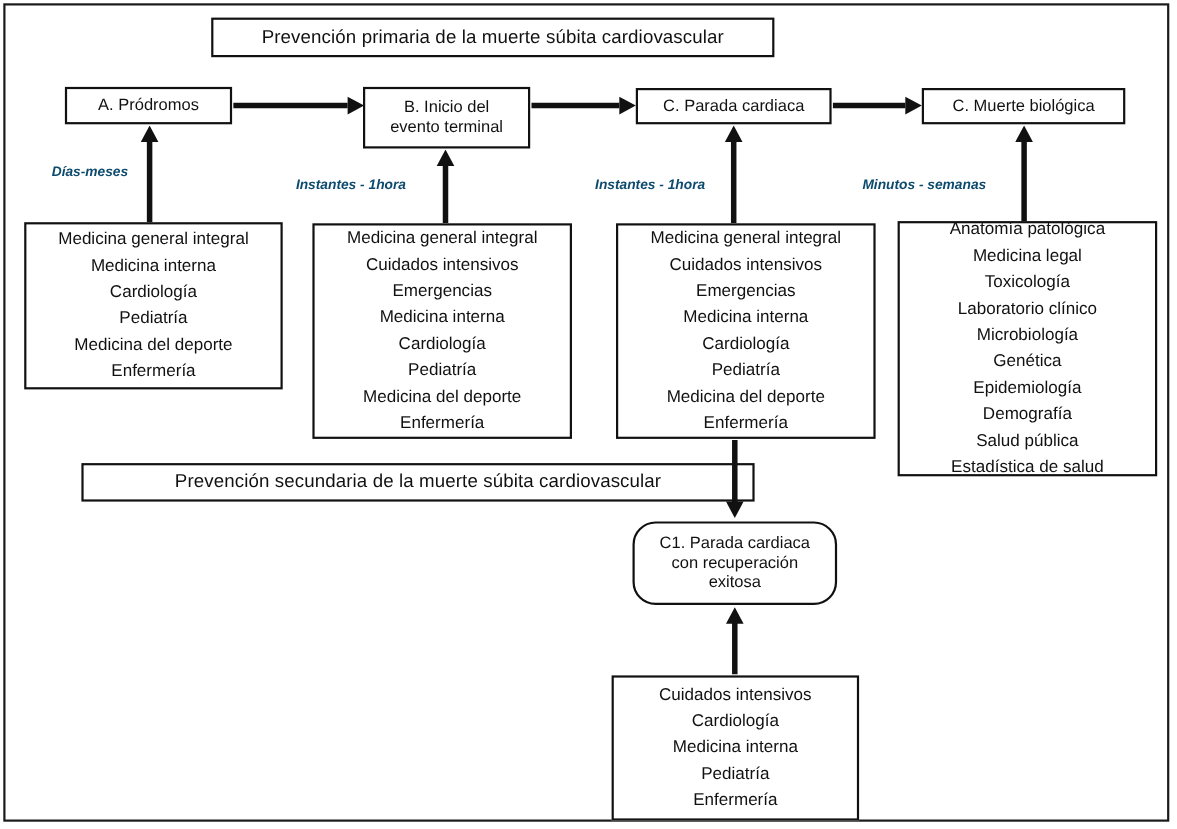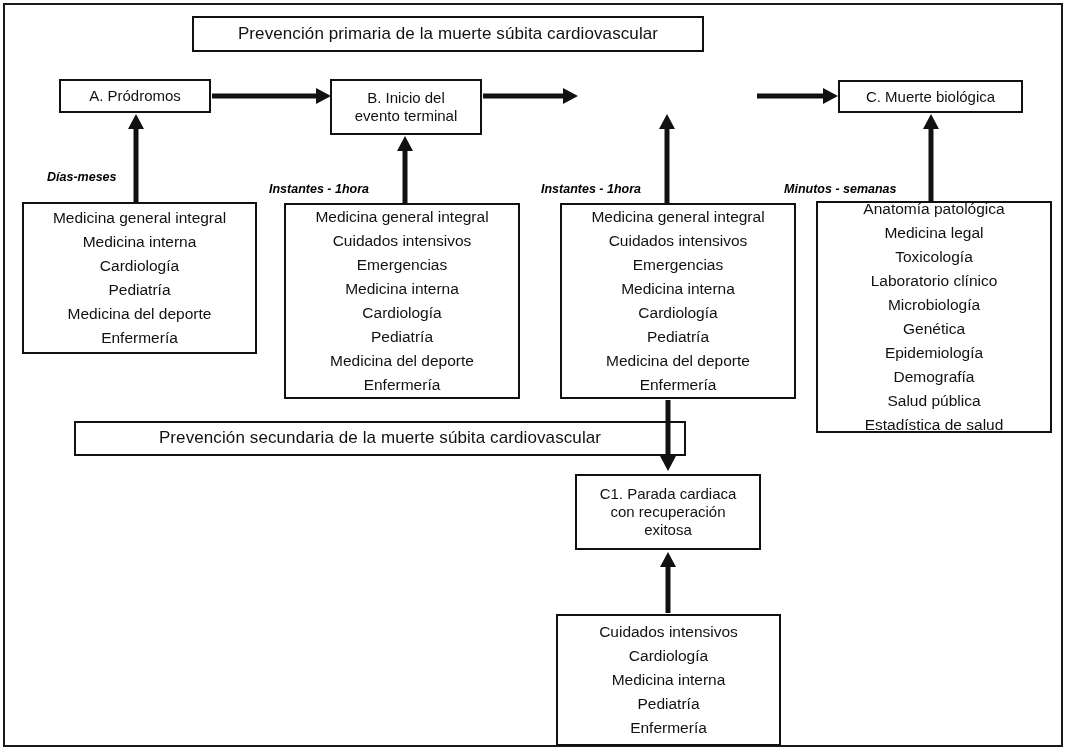--- a/index.html
+++ b/index.html
@@ -50,23 +50,22 @@
     font-size: 15.5px;
     line-height: 1.55;
     padding: 6px 8px;
   }
   .speclist .line { display: block; white-space: nowrap; }
   .timelabel {
     position: absolute;
     font-style: italic;
     font-weight: bold;
     font-size: 12.5px;
-    color: #000000;
+    color: #0c4a6e;
     white-space: nowrap;
-    margin-top: 21px;
   }
   .arrow {
     position: absolute;
   }
   .arrow svg { display: block; }
 </style>
 </head>
 <body>
 
 <div id="canvas">
@@ -79,20 +78,23 @@
 
   <div class="node stage" style="left:330px; top:79px; width:152px; height:56px;">
     <span class="line">B. Inicio del</span>
     <span class="line">evento terminal</span>
   </div>
 
   <div class="node stage" style="left:59px; top:79px; width:152px; height:34px;">
     <span class="line">A. Pródromos</span>
   </div>
 
+  <div class="node stage" style="left:578px; top:80px; width:178px; height:33px;">
+    <span class="line">C. Parada cardiaca</span>
+  </div>
 
   <div class="node stage" style="left:838px; top:80px; width:185px; height:33px;">
     <span class="line">C. Muerte biológica</span>
   </div>
 
   <div class="arrow" style="left:212px; top:87px;">
     <svg width="120" height="18" viewBox="0 0 120 18">
       <line x1="0" y1="9" x2="104" y2="9" stroke="#111111" stroke-width="5"></line>
       <polygon points="104,1 119,9 104,17" fill="#111111"></polygon>
     </svg>
@@ -193,21 +195,21 @@
     <span class="line">Prevención secundaria de la muerte súbita cardiovascular</span>
   </div>
 
   <div class="arrow" style="left:658px; top:400px;">
     <svg width="20" height="72" viewBox="0 0 20 72">
       <line x1="10" y1="0" x2="10" y2="57" stroke="#111111" stroke-width="5"></line>
       <polygon points="2,56 10,71 18,56" fill="#111111"></polygon>
     </svg>
   </div>
 
-  <div class="node stage" style="left:575px; top:474px; width:186px; height:76px;">
+  <div class="node stage" style="left:575px; top:474px; width:186px; height:76px;border-radius:21px;">
     <span class="line">C1. Parada cardiaca</span>
     <span class="line">con recuperación</span>
     <span class="line">exitosa</span>
   </div>
 
   <div class="arrow" style="left:658px; top:552px;">
     <svg width="20" height="62" viewBox="0 0 20 62">
       <line x1="10" y1="61" x2="10" y2="14" stroke="#111111" stroke-width="5"></line>
       <polygon points="2,15 10,0 18,15" fill="#111111"></polygon>
     </svg>

